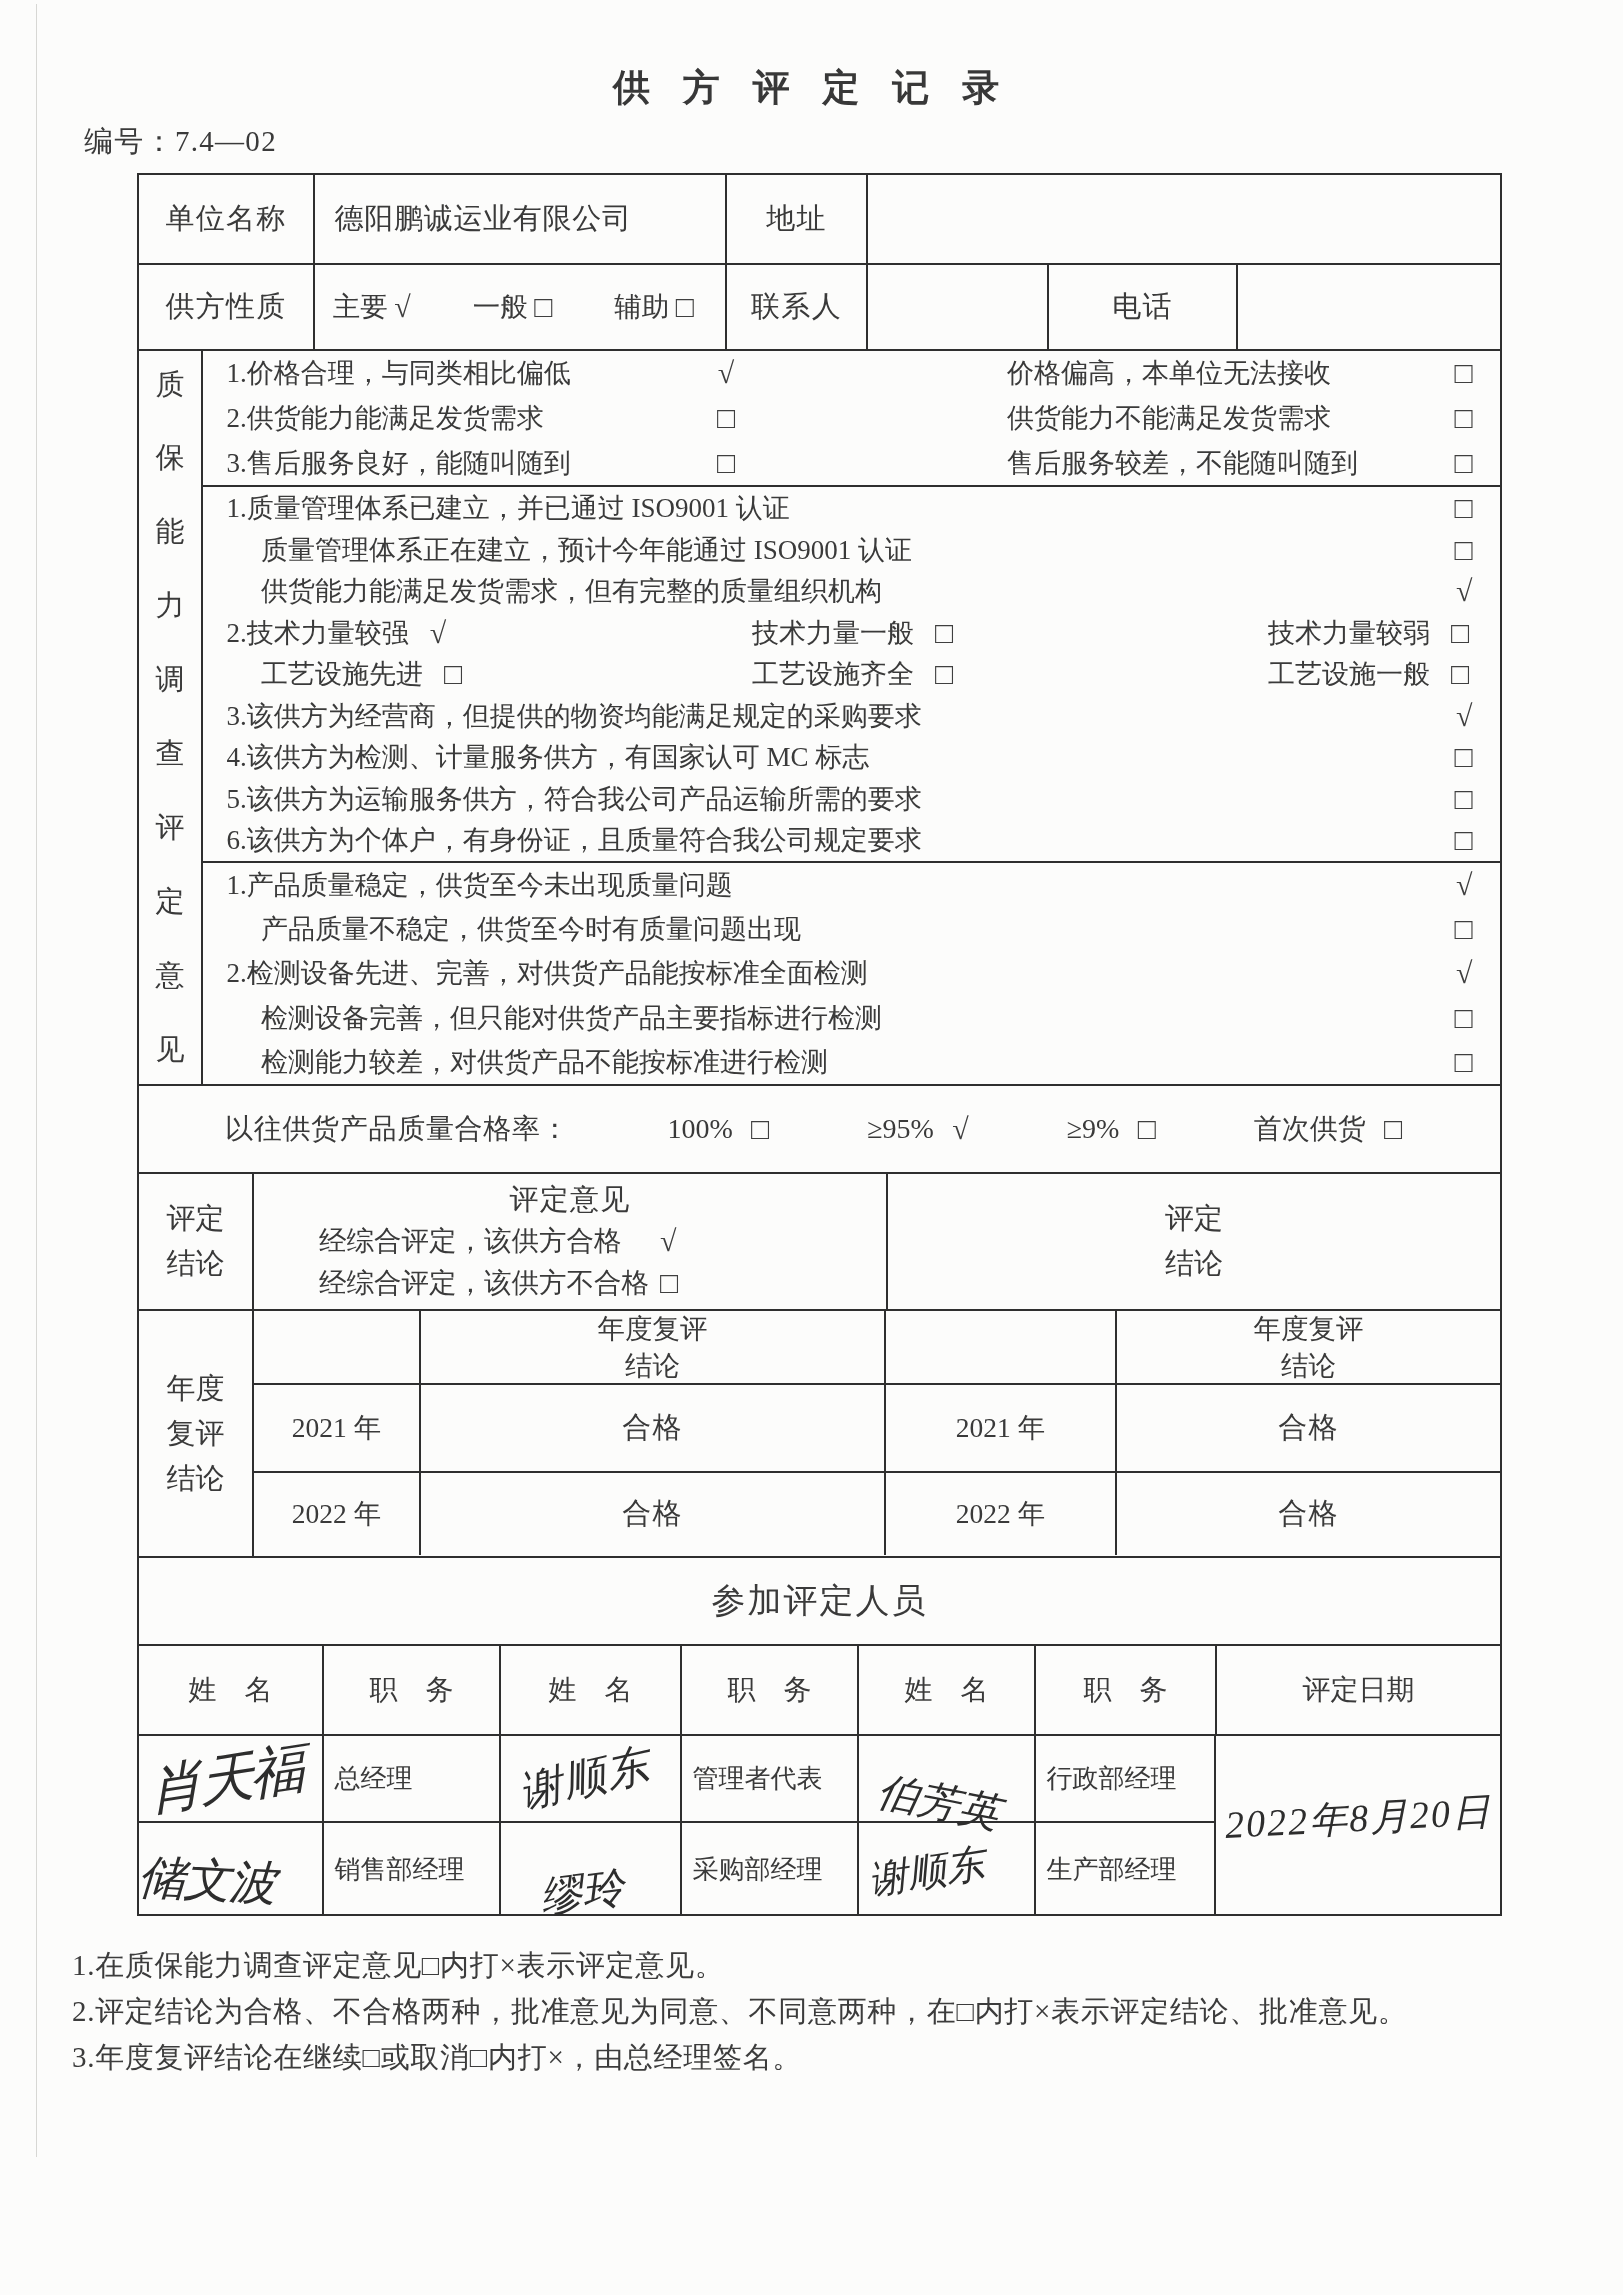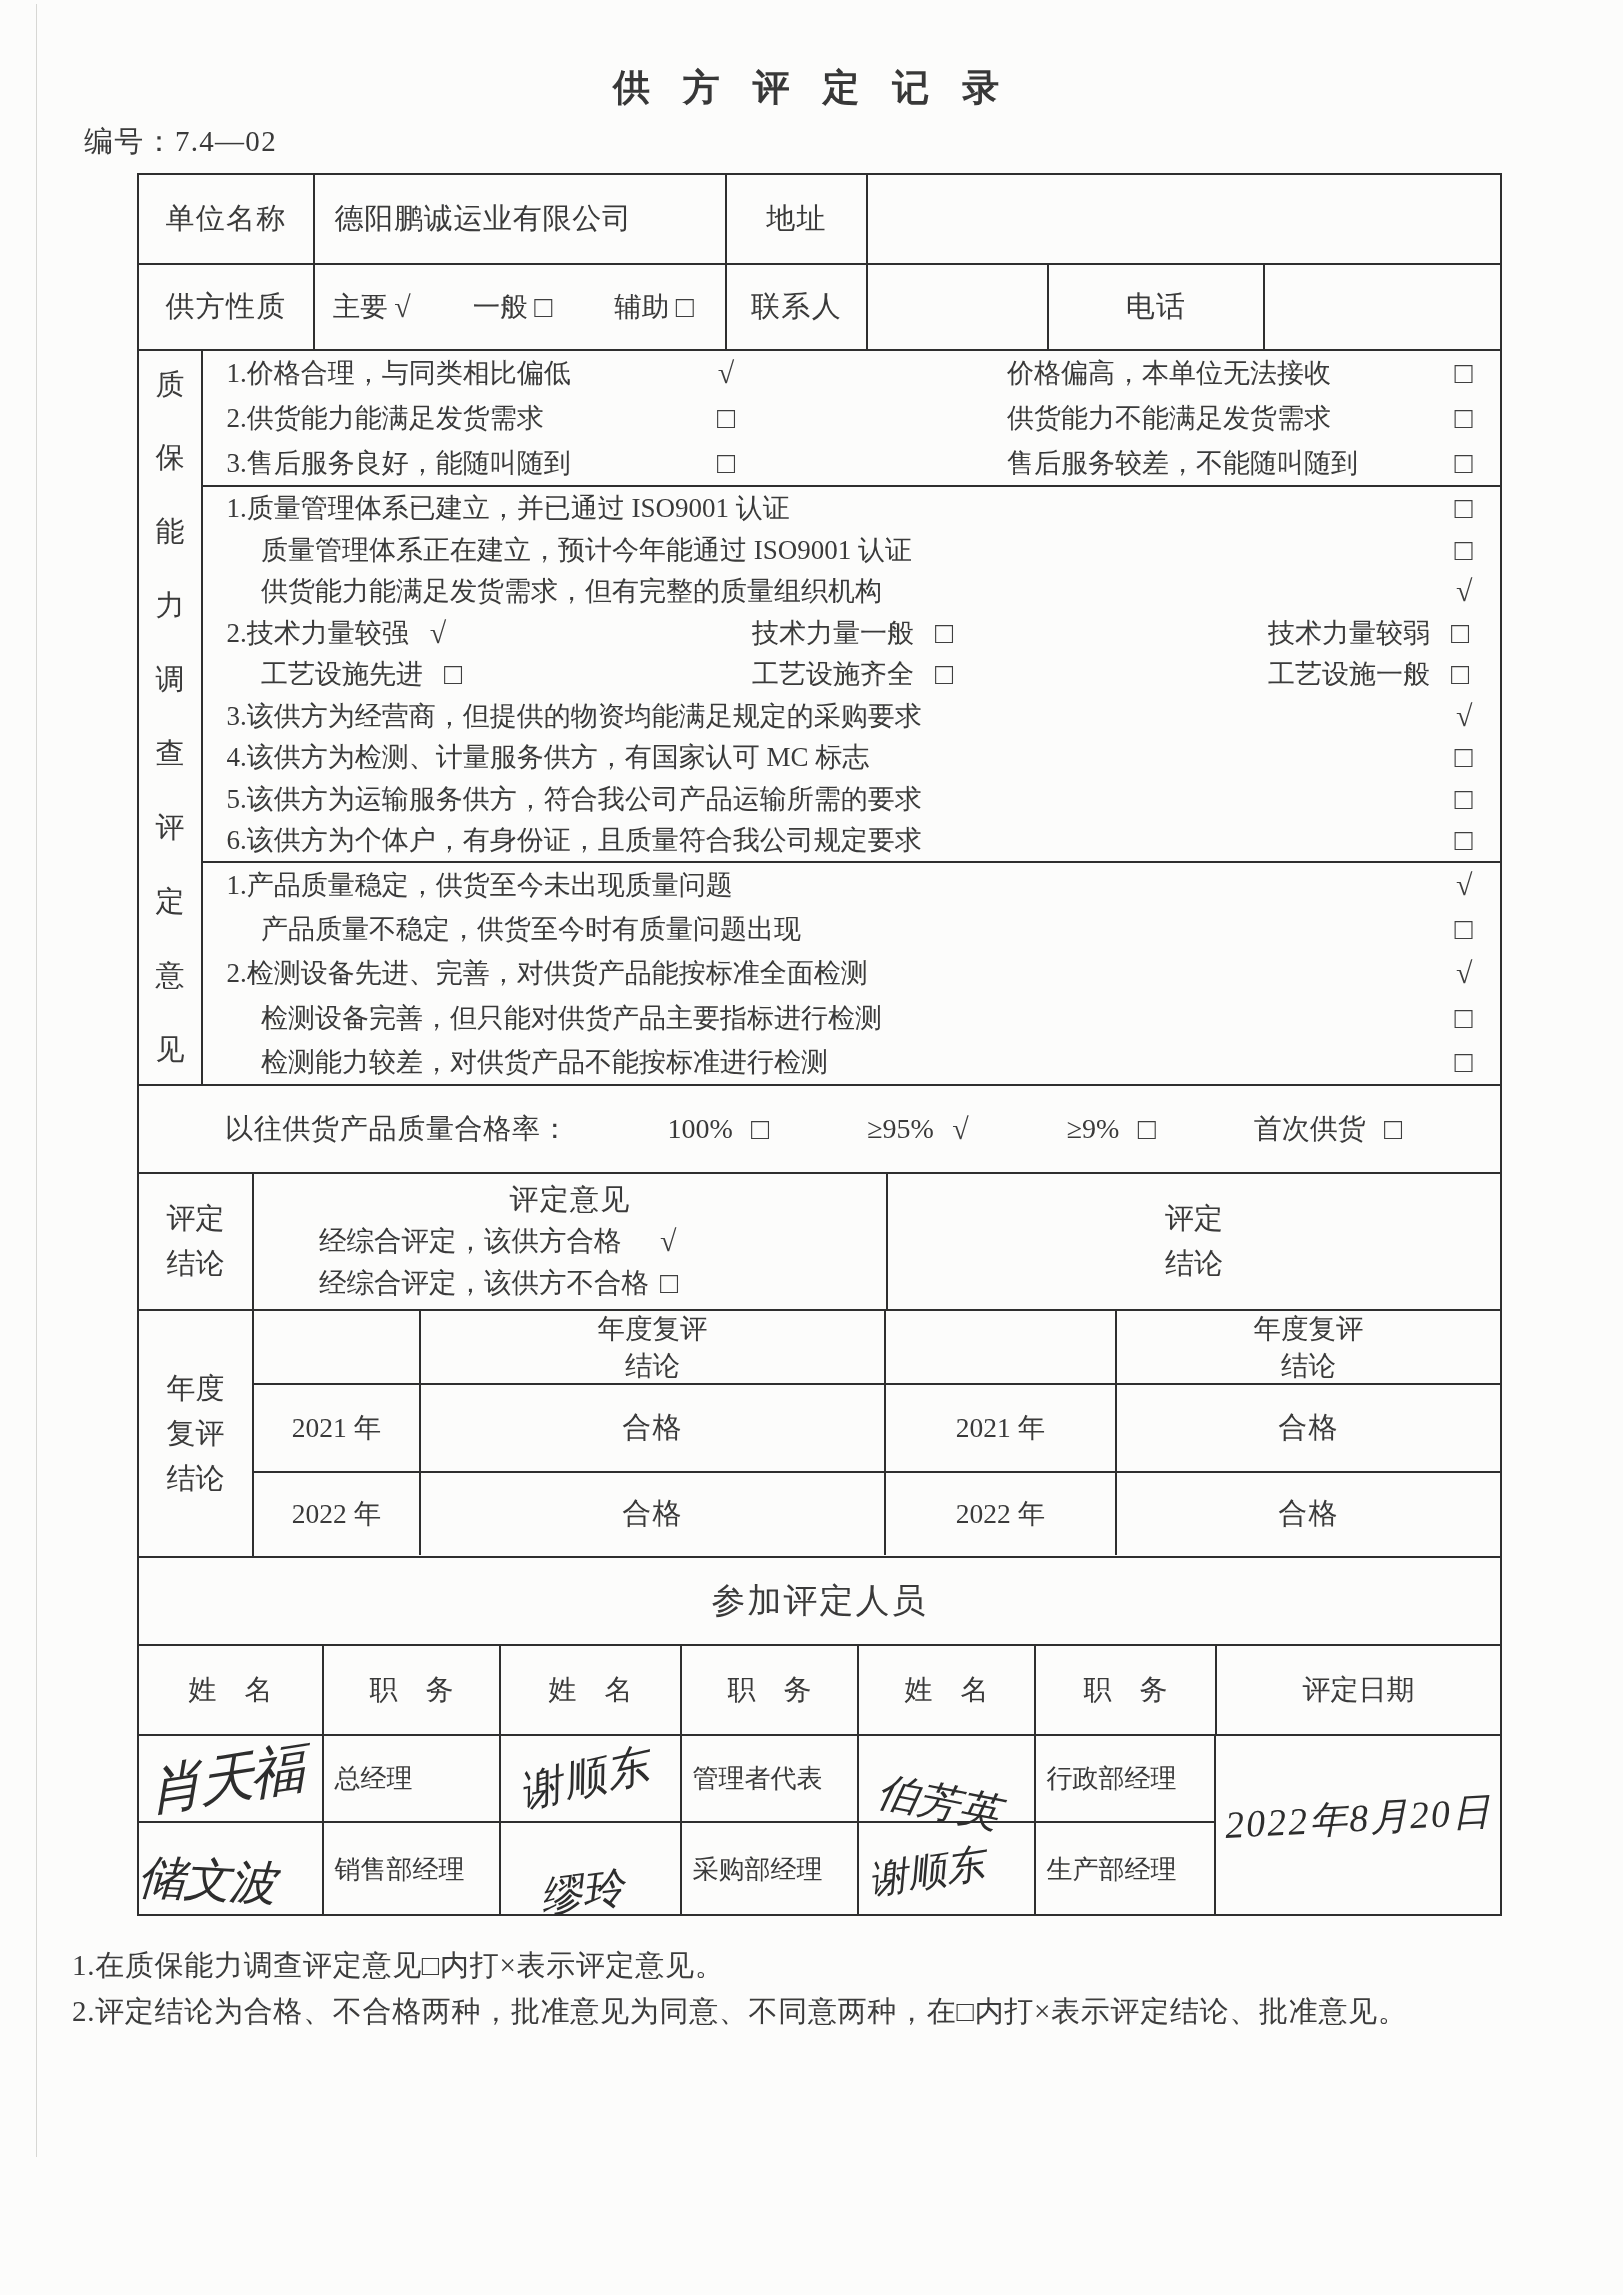--- a/index.html
+++ b/index.html
@@ -51,21 +51,21 @@
   .mark{ font-size:30px; line-height:1; color:#3f3f3f; }
   .flex1{ flex:1; }
 
   
   .rowA{ height:88px; }
   .rowB{ height:86px; }
   .w266{ width:174px; }
   .w727{ width:412px; }
   .w215{ width:141px; }
   .w276{ width:181px; }
-  .w289{ width:216px; }
+  .w289{ width:189px; }
   .val-pad{ padding-left:19.6px; font-size:29px; letter-spacing:0.7px; }
   .nature-cell{ padding-left:17.7px;text-align:center; }
   .nature-opt{ display:flex; align-items:center; }
   .nature-opt + .nature-opt{ margin-left:62px; }
   .nature-opt .mark{ margin-left:6.5px; }
 
   
   .qa-row{ height:735px; }
   .qa-side{ width:62px; display:flex; align-items:center; justify-content:center; }
   .vlabel{
@@ -444,15 +444,16 @@
       <div class="date-cell">
         <span class="handwrite hw-date">2022年8月20日</span>
       </div>
     </div>
 
   </div>
 
   <div class="notes">
     <div>1.在质保能力调查评定意见□内打×表示评定意见。</div>
     <div>2.评定结论为合格、不合格两种，批准意见为同意、不同意两种，在□内打×表示评定结论、批准意见。</div>
+    <div>3.年度复评结论在继续□或取消□内打×，由总经理签名。</div>
   </div>
 </div>
 
 
 </body></html>

